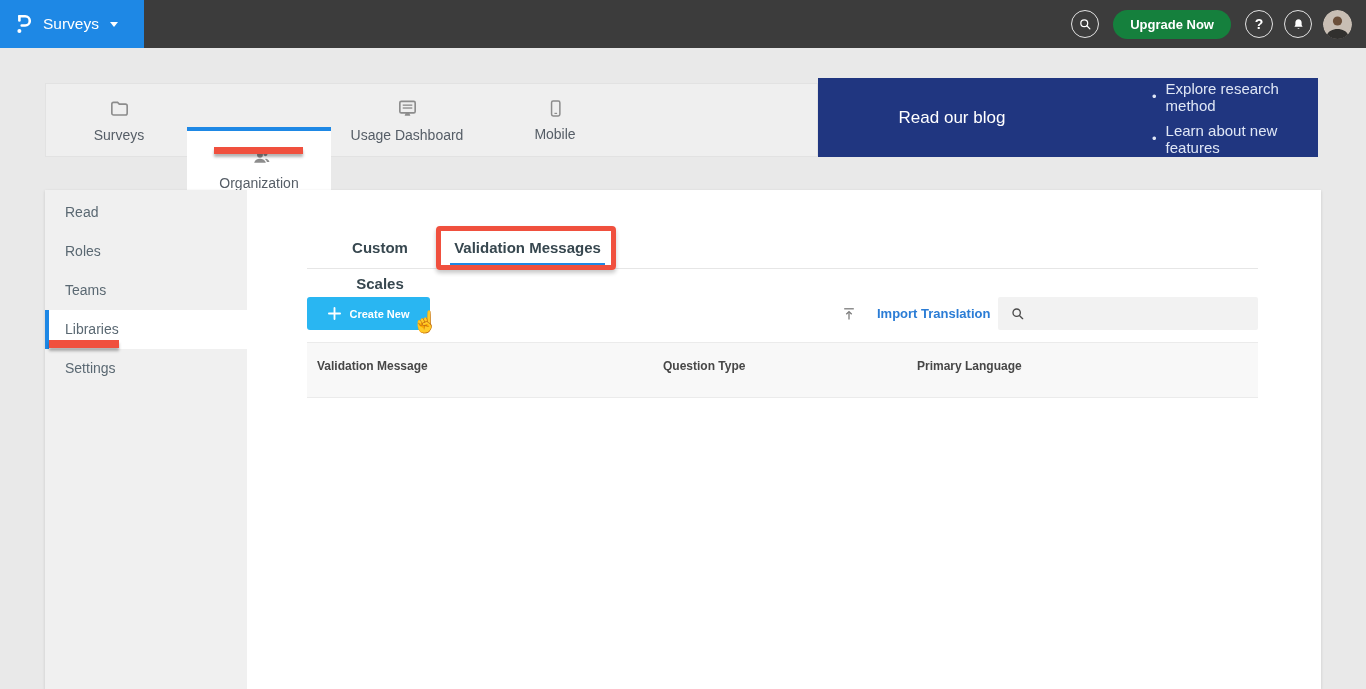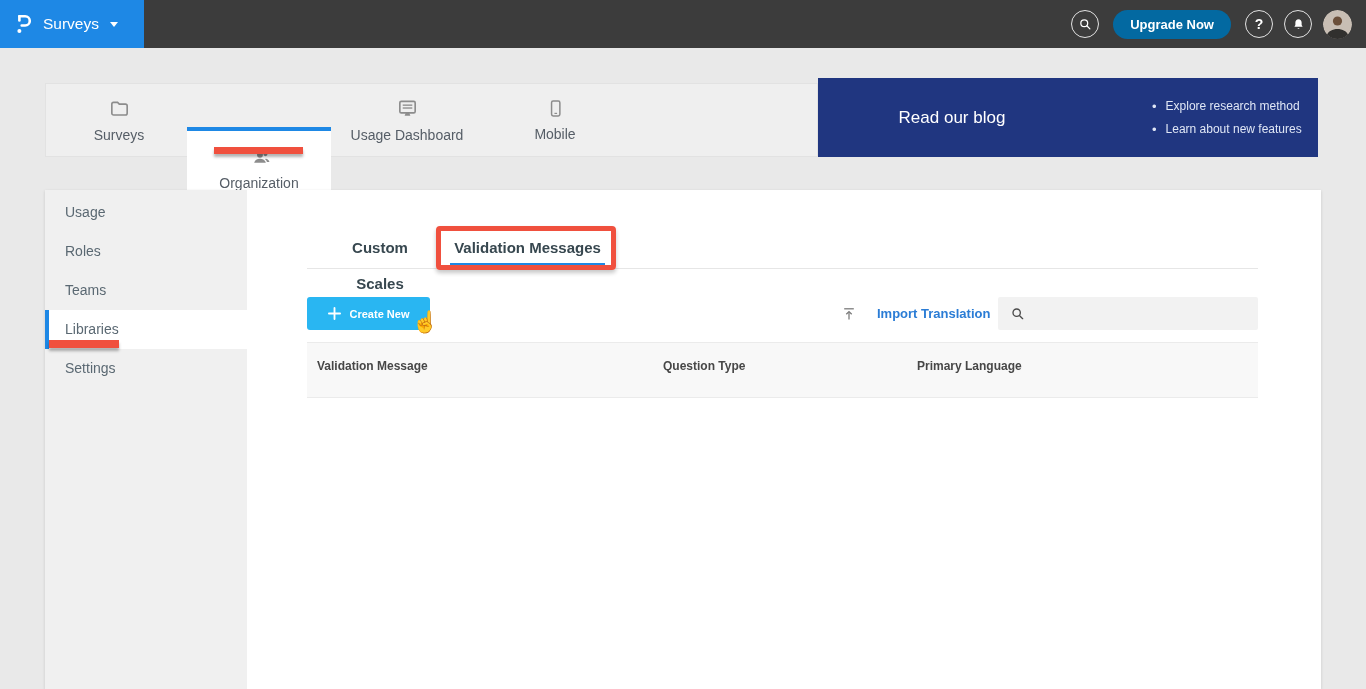--- a/index.html
+++ b/index.html
@@ -10,41 +10,41 @@
   .topbar { position:absolute; left:0; top:0; width:1366px; height:48px; background:#3C3C3C; }
   .logo-box { position:absolute; left:0; top:0; width:144px; height:48px; background:#1E88E5;
               display:flex; align-items:center; padding-left:14px; gap:9px; cursor:pointer; }
   .logo-box .product { color:#fff; font-size:15.5px; }
   .caret-down { width:0; height:0; border-left:4.5px solid transparent; border-right:4.5px solid transparent;
                 border-top:5px solid #fff; margin-left:2px; }
   .topbar-right { position:absolute; right:14px; top:0; height:48px; display:flex; align-items:center; gap:11px; }
   .circle-btn { width:28px; height:28px; border-radius:50%; border:1.5px solid rgba(255,255,255,.85);
                 display:flex; align-items:center; justify-content:center; cursor:pointer;
                 color:#fff; font-size:14px; font-weight:bold; }
-  .upgrade-btn { height:29px; padding:0 17px; border-radius:15px; background:#0369a1; border:none;
+  .upgrade-btn { height:29px; padding:0 17px; border-radius:15px; background:#15803d; border:none;
                  color:#fff; font-size:13px; font-weight:bold; font-family:inherit; cursor:pointer;
                  display:flex; align-items:center; }
   .avatar { width:29px; height:29px; border-radius:50%; overflow:hidden; cursor:pointer; }
 
   
   .nav-strip { position:absolute; left:45px; top:83px; width:773px; height:74px; background:#EFEFEF;
                border:1px solid #E2E2E2; }
   .nav-tab { position:absolute; top:0; height:100%; display:flex; flex-direction:column; align-items:center;
              justify-content:center; gap:7px; cursor:pointer; }
   .nav-tab .tab-label { font-size:14px; color:#555D66; }
   .nav-tab.active { background:#fff; top:-5px; height:79px; border-top:4px solid #1E88E5; padding-top:1px; }
   .annot-underline { position:absolute; background:#F0503E; box-shadow:0 3px 3px rgba(0,0,0,.3); }
 
   
   .banner { position:absolute; left:818px; top:78px; width:500px; height:79px; background:#203680; }
   .banner-title { position:absolute; left:49px; top:0; width:170px; height:79px; display:flex;
                   align-items:center; justify-content:center; color:#fff; font-size:17px; }
   .banner-bullets { position:absolute; left:334px; top:50%; transform:translateY(-50%); display:flex;
                     flex-direction:column; gap:8px; }
-  .banner-bullet { color:#DFE6F5; font-size:12px; display:flex; align-items:center; }
+  .banner-bullet { color:#DFE6F5; font-size:15px; display:flex; align-items:center; }
   .banner-bullet::before { content:"•"; margin-right:9px; font-size:13px; }
 
   
   .card { position:absolute; left:45px; top:190px; width:1276px; height:499px; background:#fff;
           box-shadow:0 1px 3px rgba(0,0,0,.14); }
 
   .side-nav { position:absolute; left:0; top:0; width:202px; height:100%; background:#F0F0F0; }
   .side-item { position:absolute; left:0; width:100%; height:39px; line-height:39px; padding-left:20px;
                font-size:14px; color:#5A6872; cursor:pointer; }
   .side-item.active { background:#fff; border-left:4px solid #1E88E5; padding-left:16px; }
@@ -178,21 +178,21 @@
   <div class="banner-title">Read our blog</div>
   <div class="banner-bullets">
     <div class="banner-bullet">Explore research method</div>
     <div class="banner-bullet">Learn about new features</div>
   </div>
 </div>
 
 <div class="card">
 
   <div class="side-nav">
-    <div class="side-item" style="top:3px;">Usage</div>
+    <div class="side-item" style="top:3px;">Read</div>
     <div class="side-item" style="top:42px;">Roles</div>
     <div class="side-item" style="top:81px;">Teams</div>
     <div class="side-item active" style="top:120px;">Libraries</div>
     <div class="annot-underline" style="left:4px; top:150px; width:70px; height:8px;"></div>
     <div class="side-item" style="top:159px;">Settings</div>
   </div>
 
   <div class="content">
 
     <div class="content-tab" style="left:85px; width:96px;">Custom Scales</div>

